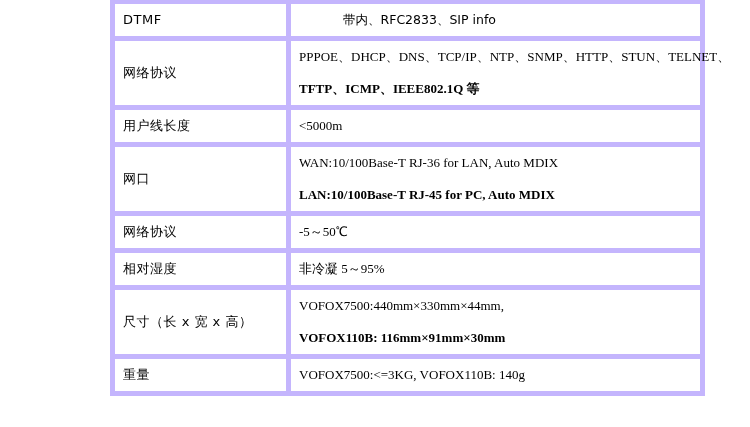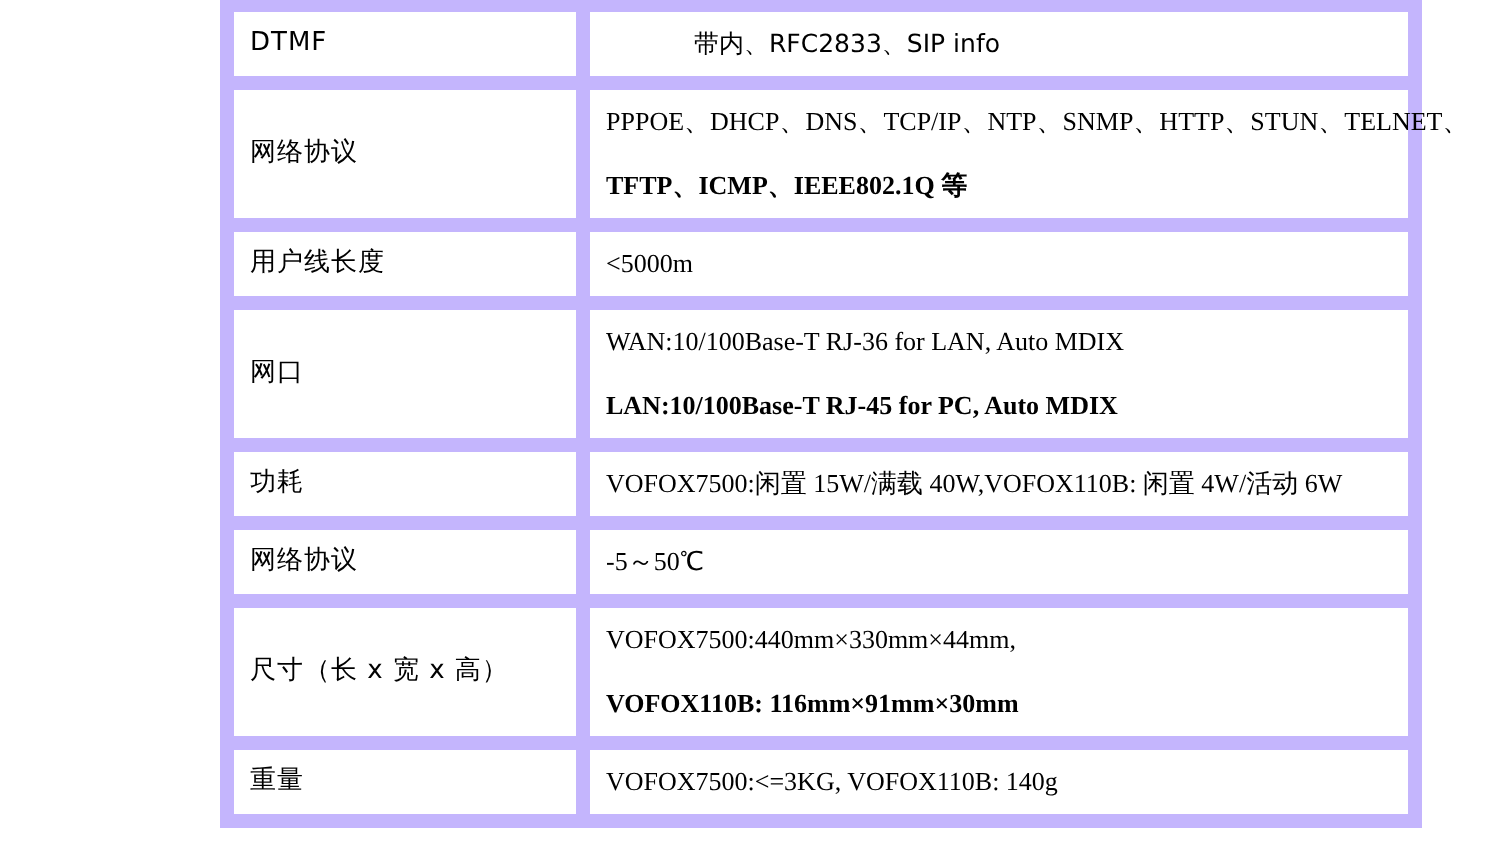--- a/index.html
+++ b/index.html
@@ -19,21 +19,21 @@
     left: 110px;
     top: -1px;
     width: 550px;
   }
   table.spec {
     border-collapse: collapse;
     width: 550px;
     table-layout: fixed;
   }
   table.spec td {
-    border: 7px solid #c4b5fd;
+    border: 5px solid #c4b5fd;
     vertical-align: middle;
     padding: 6px 8px 6px 8px;
     font-size: 13px;
     line-height: 20px;
   }
   td.label {
     width: 155px;
     font-family: "DejaVu Sans", sans-serif;
     font-size: 12.5px;
     letter-spacing: 0.5px;
@@ -83,29 +83,29 @@
         </td>
       </tr>
       <tr>
         <td class="label">网口</td>
         <td class="value">
           <span class="line">WAN:10/100Base-T  RJ-36 for LAN, Auto MDIX</span>
           <span class="line">LAN:10/100Base-T  RJ-45 for PC, Auto MDIX</span>
         </td>
       </tr>
       <tr>
-        <td class="label">功耗</td>
+        <td class="label">网络协议</td>
         <td class="value">
-          <span class="line">VOFOX7500:闲置 15W/满载 40W,VOFOX110B: 闲置 4W/活动 6W</span>
+          <span class="line">-5～50℃</span>
         </td>
       </tr>
       <tr>
-        <td class="label">网络协议</td>
+        <td class="label">相对湿度</td>
         <td class="value">
-          <span class="line">-5～50℃</span>
+          <span class="line">非冷凝 5～95%</span>
         </td>
       </tr>
       <tr>
         <td class="label">尺寸（长 x 宽 x 高）</td>
         <td class="value">
           <span class="line">VOFOX7500:440mm×330mm×44mm,</span>
           <span class="line">VOFOX110B: 116mm×91mm×30mm</span>
         </td>
       </tr>
       <tr>

